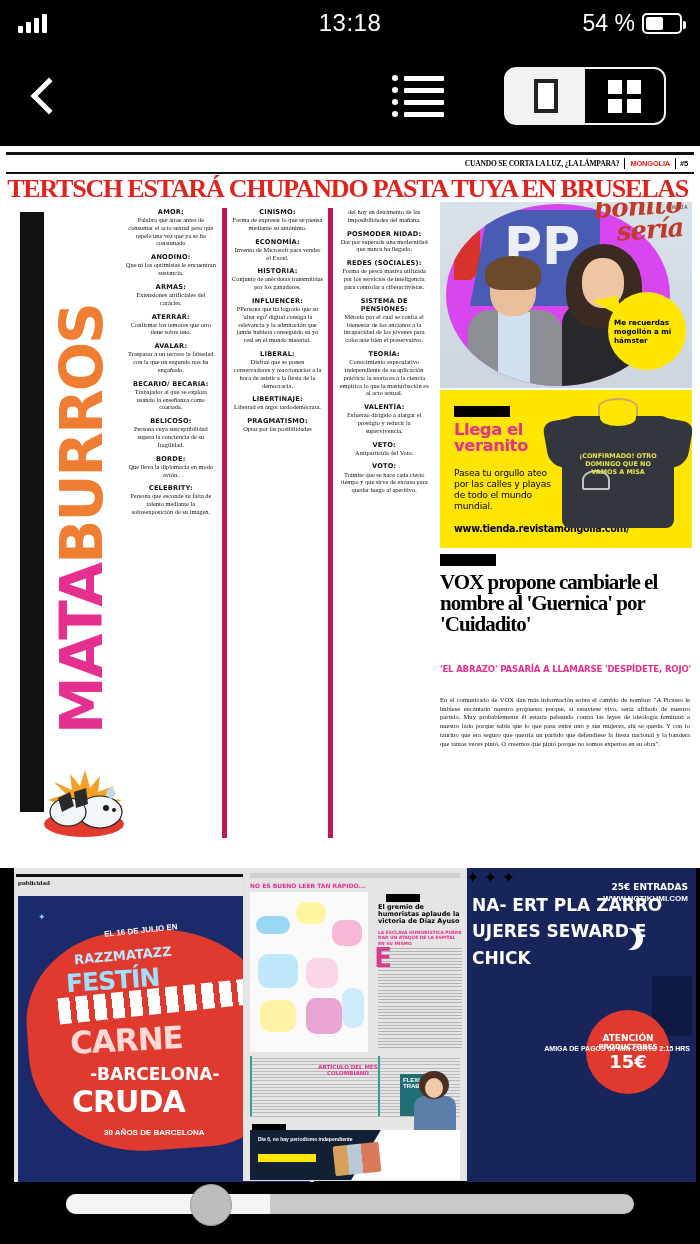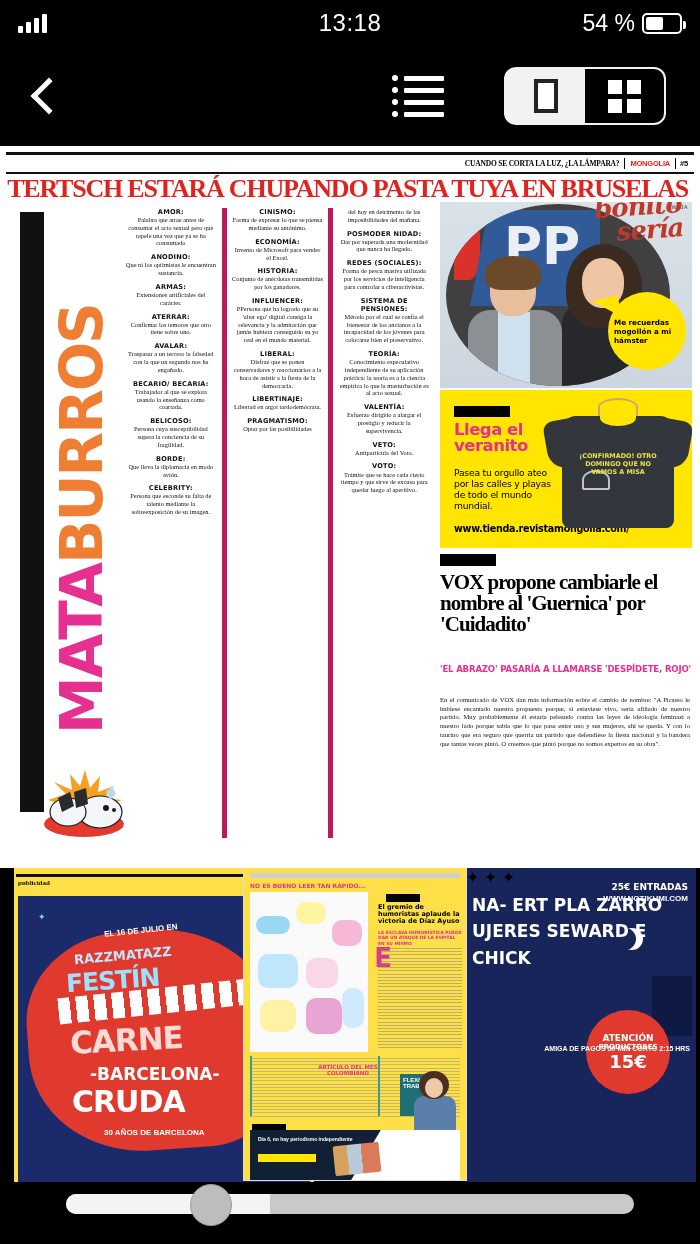--- a/index.html
+++ b/index.html
@@ -123,21 +123,21 @@
     position:absolute; top:0; left:0; width:252px; height:186px; overflow:hidden;
     background:#cfd6dd;
   }
   .photo-bg{ position:absolute; inset:0;
      background:
        radial-gradient(circle at 62% 58%, rgba(0,0,0,0) 38%, rgba(255,255,255,.0) 39%),
        linear-gradient(#d9e2e8,#cdd6de);
   }
   .photo-circle{
     position:absolute; left:6px; top:2px; width:224px; height:182px;
-    border-radius:50%; overflow:hidden; background:#404040;
+    border-radius:50%; overflow:hidden; background:#d946ef;
   }
   .pp-blue{ position:absolute; left:24px; top:6px; width:130px; height:96px;
             background:#2f5fa8; opacity:.85;
             clip-path: polygon(14% 0,100% 0,100% 100%,0 100%); }
   .pp-red{ position:absolute; left:8px; top:6px; width:26px; height:70px; background:#d9312b;
            border-radius:0 40% 40% 0;}
   .pp-letters{ position:absolute; left:58px; top:12px; color:#fff; font-weight:bold;
                font-size:52px; font-family:"DejaVu Sans",sans-serif; opacity:.9;}
   .man{ position:absolute; left:22px; top:58px; width:94px; height:124px;}
   .man-head{ position:absolute; left:22px; top:0; width:46px; height:54px; border-radius:46% 46% 42% 42%;
@@ -208,21 +208,21 @@
              font-size:21px; line-height:1.0; letter-spacing:-1px; color:#000;}
   .vox-sub{ position:absolute; left:0; top:110px; width:252px;
             font-family:"DejaVu Sans", sans-serif; font-weight:bold;
             font-size:8.6px; line-height:1.25; color:#e5308f; letter-spacing:-.2px;}
   .vox-body{ position:absolute; left:0; top:142px; width:250px;
              font-family:"Liberation Serif", serif; font-size:6.6px; line-height:1.32;
              color:#111; text-align:justify;}
 
   
   .strip{ position:absolute; top:868px; left:0; width:700px; height:320px; background:#000; overflow:hidden;}
-  .thumb{ position:absolute; top:0; background:#fde047; overflow:hidden;text-decoration:underline;}
+  .thumb{ position:absolute; top:0; background:#e5e5e5; overflow:hidden;text-decoration:underline;}
   .thumb-left{ left:14px; width:300px; height:320px; }
   .thumb-center{ left:244px; width:222px; height:312px; box-shadow:0 0 0 1px #ddd; z-index:3;}
   .thumb-right{ left:466px; width:230px; height:320px; }
 
   .adv-rule{ position:absolute; top:6px; left:14px; width:672px; height:3px; background:#111;}
   .adv-label{ position:absolute; top:12px; left:16px; font-size:7px; font-weight:bold;
               font-family:"Liberation Serif",serif; color:#111;}
 
   .poster{ position:absolute; inset:0; background:#1b2a6b; }
   .poster .star{ position:absolute; color:#7fd3ff; font-size:9px;}

